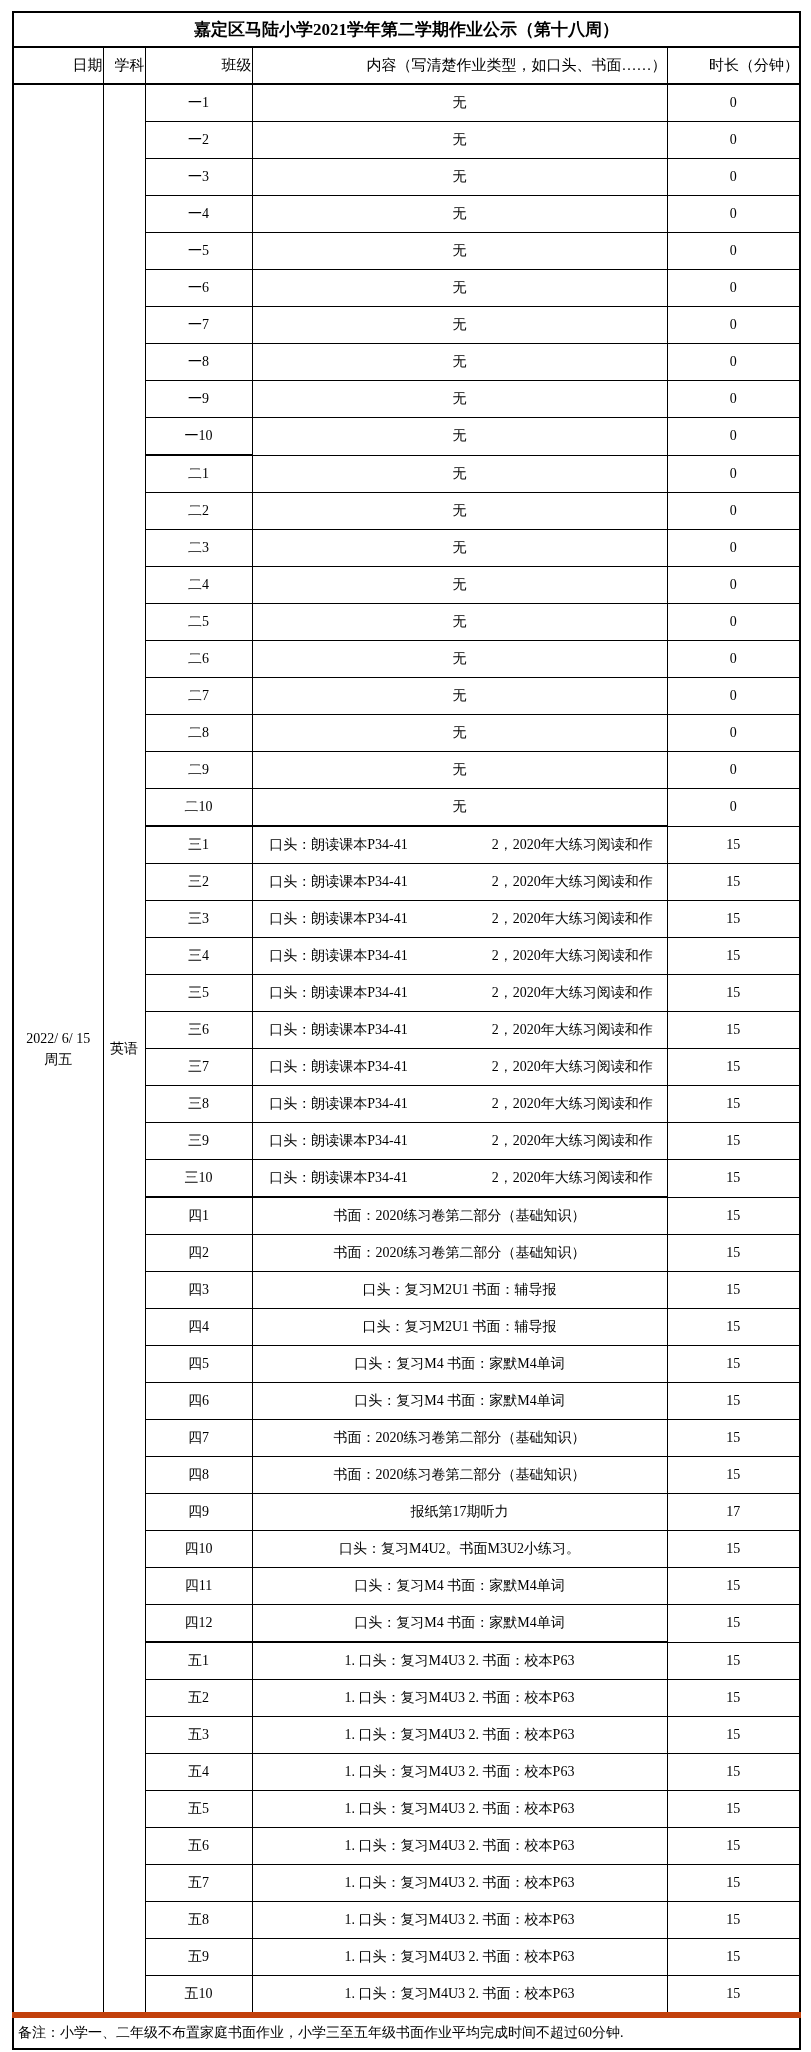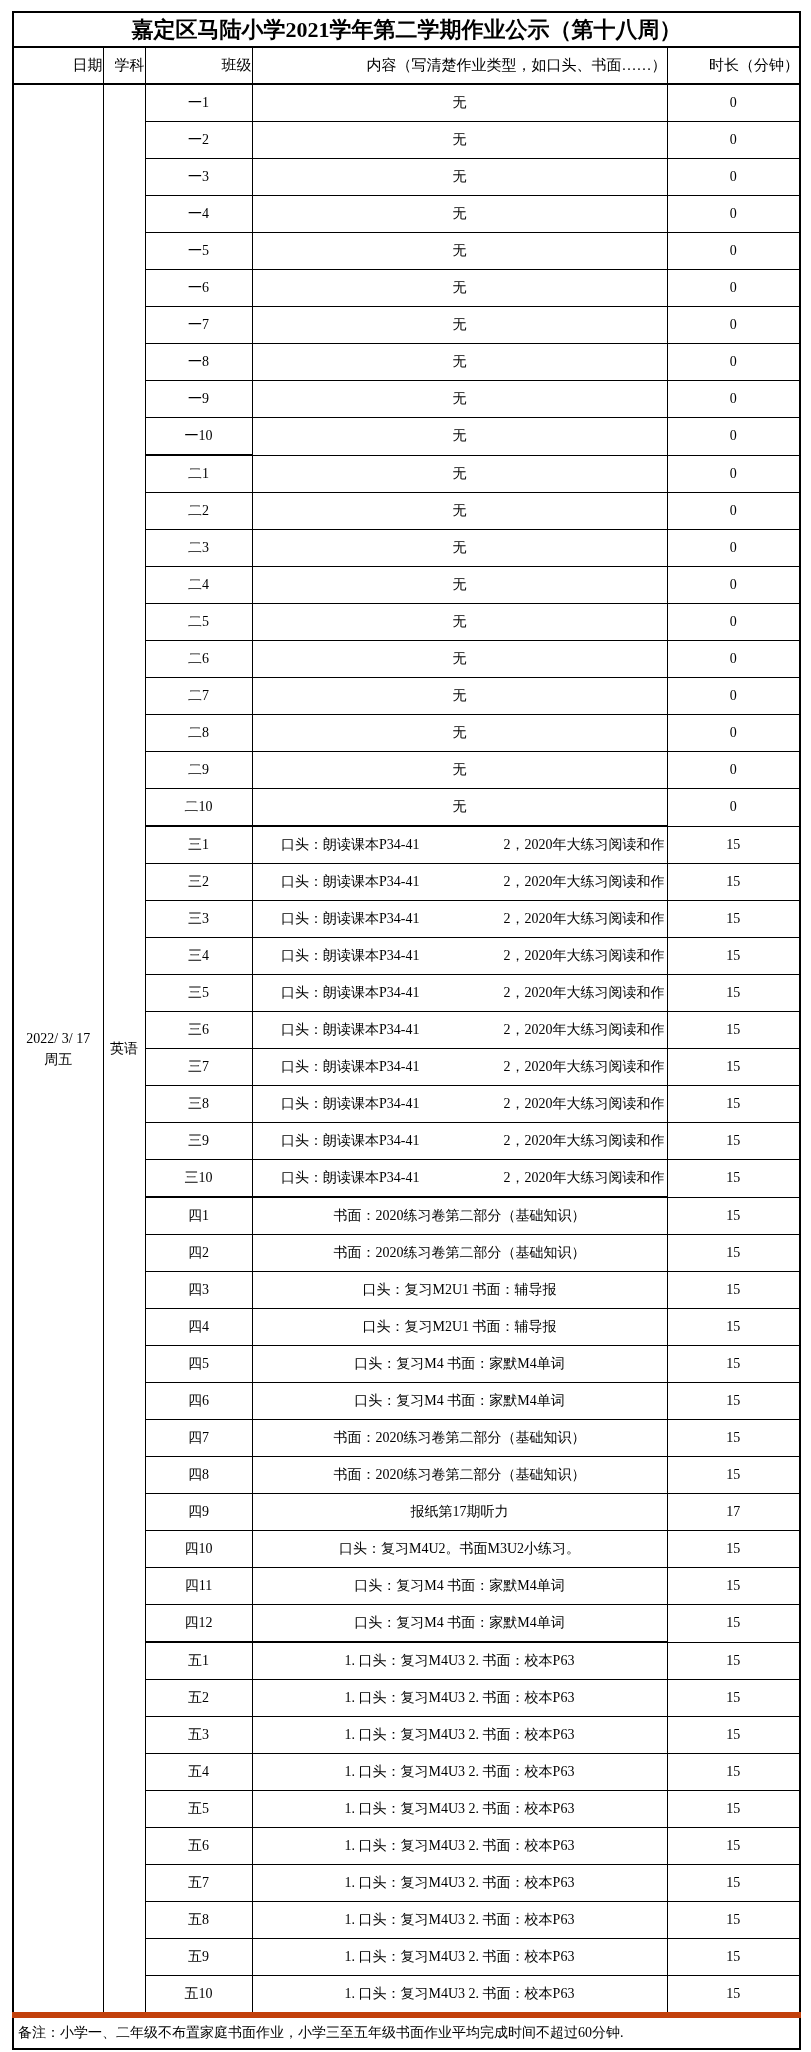--- a/index.html
+++ b/index.html
@@ -12,36 +12,36 @@
     border-collapse:collapse;
     table-layout:fixed;
     width:787px;
     margin:11px 0 0 12px;
     border:2px solid #000;
     background:#fff;
   }
   td{border:1px solid #000;overflow:hidden;vertical-align:middle;}
   tr.title-row td{
     border-bottom:2px solid #000;
-    font-weight:bold;font-size:22px;text-align:center;
+    font-weight:bold;font-size:17px;text-align:center;
     height:33px;padding:0;
   }
   tr.head-row td{
     border-bottom:2px solid #000;
     font-weight:normal;font-size:15px;text-align:right;
     height:35px;padding:0;
   }
   td.class-cell,td.duration-cell{
     font-size:14px;text-align:center;height:36px;padding:0;
   }
   td.content-cell{
     font-size:14px;text-align:center;height:36px;padding:0 2px;
     white-space:nowrap;
   }
-  td.content-cell.left{text-align:right;padding-left:5px;}
+  td.content-cell.left{text-align:center;padding-left:5px;}
   td.thickb{border-bottom-width:2px;margin-left:46px;}
   td.date-cell,td.subject-cell{
     font-size:14px;text-align:center;line-height:1.5;padding:0;
   }
   tr.footer-row td{
     border-top:6px solid #c2410c;
     font-size:14px;text-align:left;height:30px;padding:0 4px;
     white-space:nowrap;
   }
 </style>
@@ -63,21 +63,21 @@
     <tr class="head-row">
       <td>日期</td>
       <td>学科</td>
       <td>班级</td>
       <td>内容（写清楚作业类型，如口头、书面……）</td>
       <td>时长（分钟）</td>
     </tr>
 
     <tr>
         <td class="date-cell" rowspan="52">
-          <div>2022/ 3/ 17</div>
+          <div>2022/ 6/ 15</div>
           <div>周五</div>
         </td>
         <td class="subject-cell" rowspan="52">英语</td>
         <td class="class-cell">一1</td>
         <td class="content-cell">无</td>
         <td class="duration-cell">0</td>
       </tr>
       <tr>
         <td class="class-cell">一2</td>
         <td class="content-cell">无</td>

